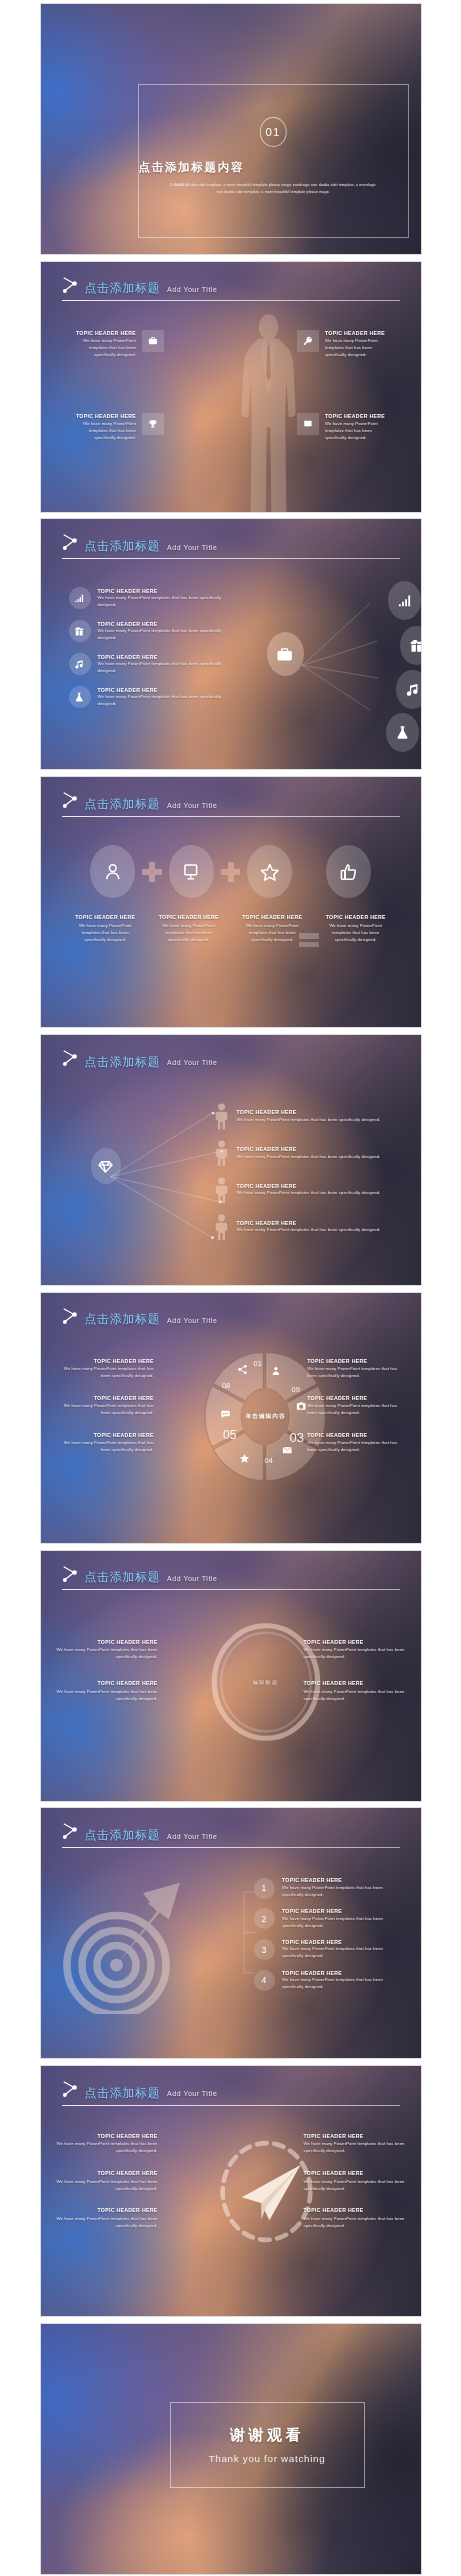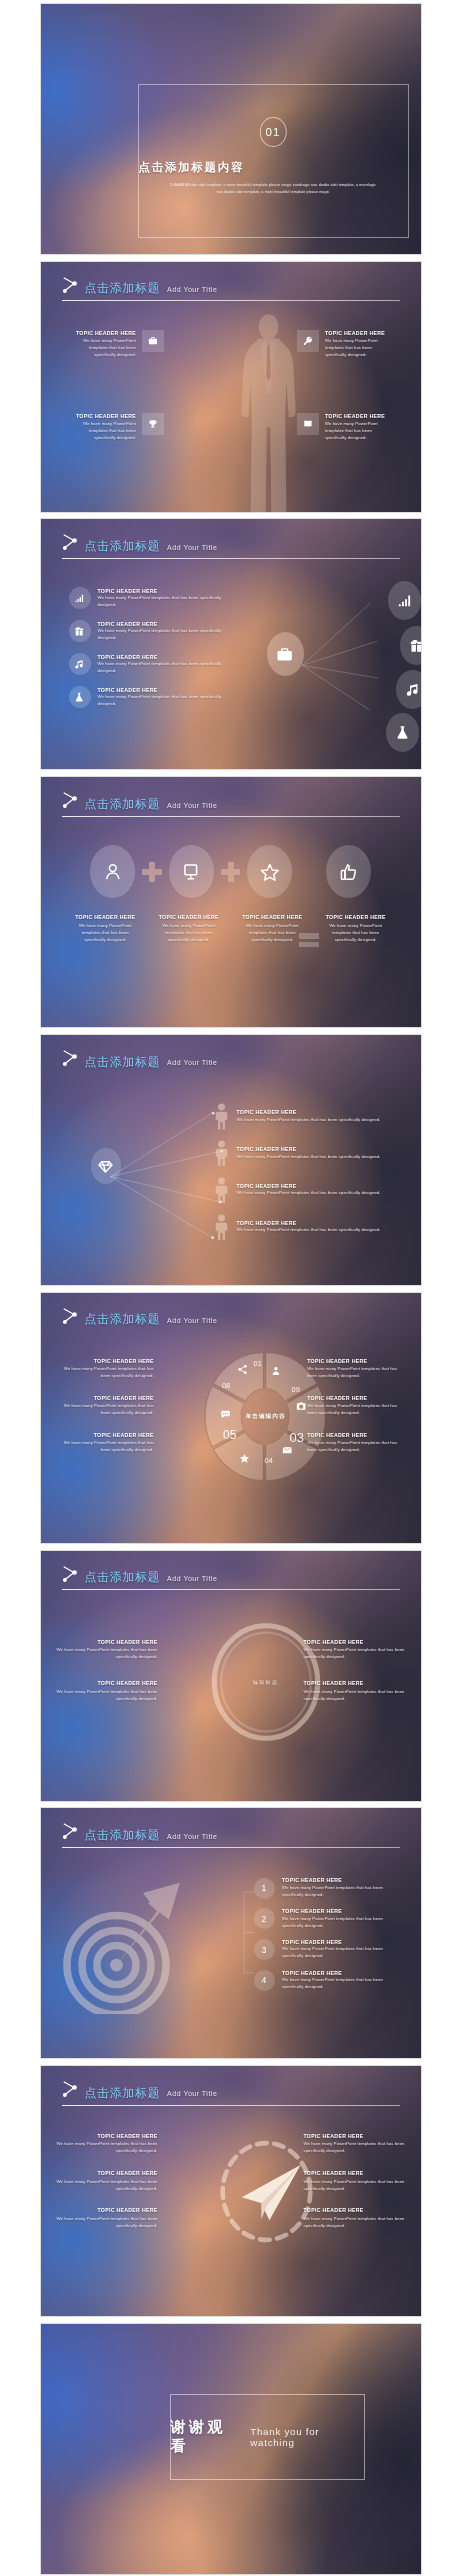--- a/index.html
+++ b/index.html
@@ -100,23 +100,23 @@
     font-size:11.5px; font-weight:bold; color:#fff; letter-spacing:1.7px;
     text-shadow:0 0.6px 2.3px rgba(0,0,0,.3);
   }
   .cover-sub {
     position:absolute; left:28px; right:28px; top:97px; text-align:center;
     font-size:3.7px; color:#f3ece9; line-height:2; letter-spacing:0.1px;
   }
 
   
   .close-frame {
-    position:absolute; left:129px; top:70px; width:195px; height:86px;
+    position:absolute; left:129px; top:78px; width:195px; height:86px;
     border:0.6px solid rgba(255,255,255,.5); z-index:4;
-    display:flex; flex-direction:row; align-items:center; justify-content:center; gap:8px;
+    display:flex; flex-direction:column; align-items:center; justify-content:center; gap:8px;
   }
   .close-cn { font-size:15px; font-weight:bold; color:#fff; letter-spacing:3.5px;
               text-shadow:0 0.6px 2.3px rgba(0,0,0,.3); }
   .close-en { font-size:9.8px; color:#f2eef2; letter-spacing:0.7px; font-weight:300; }
 
   
   .silhouette { position:absolute; z-index:1; opacity:.30; }
   .quad { position:absolute; z-index:4; display:flex; align-items:flex-start; gap:5.8px; }
   .quad.r { text-align:right; }
   .sq-icon {

